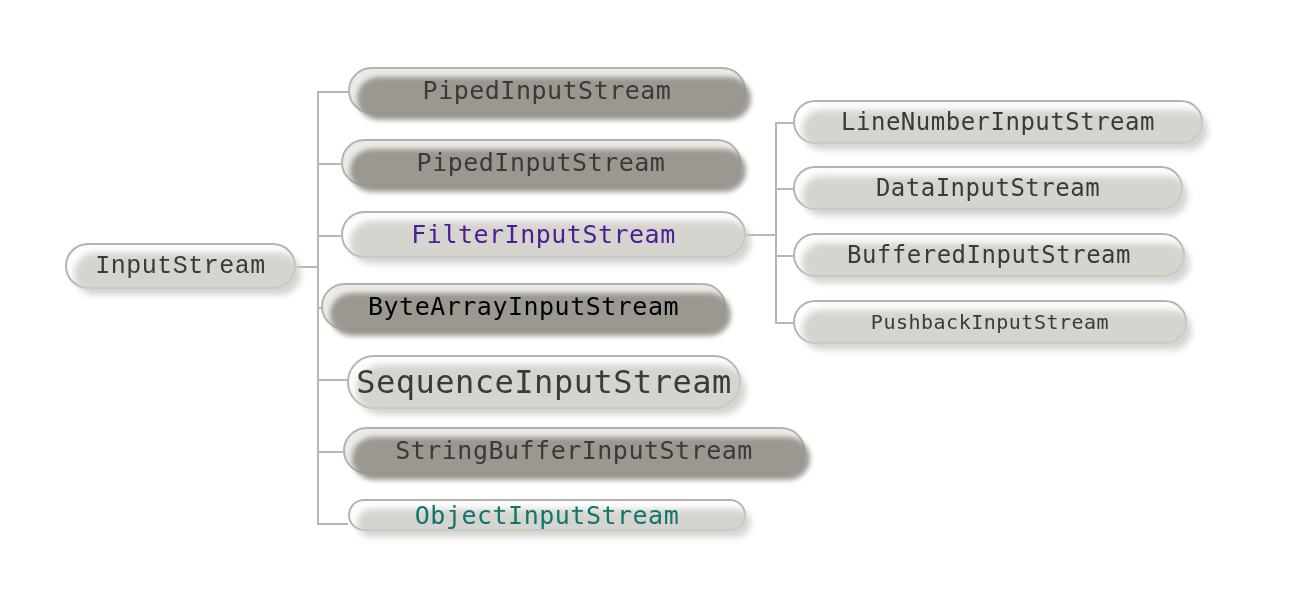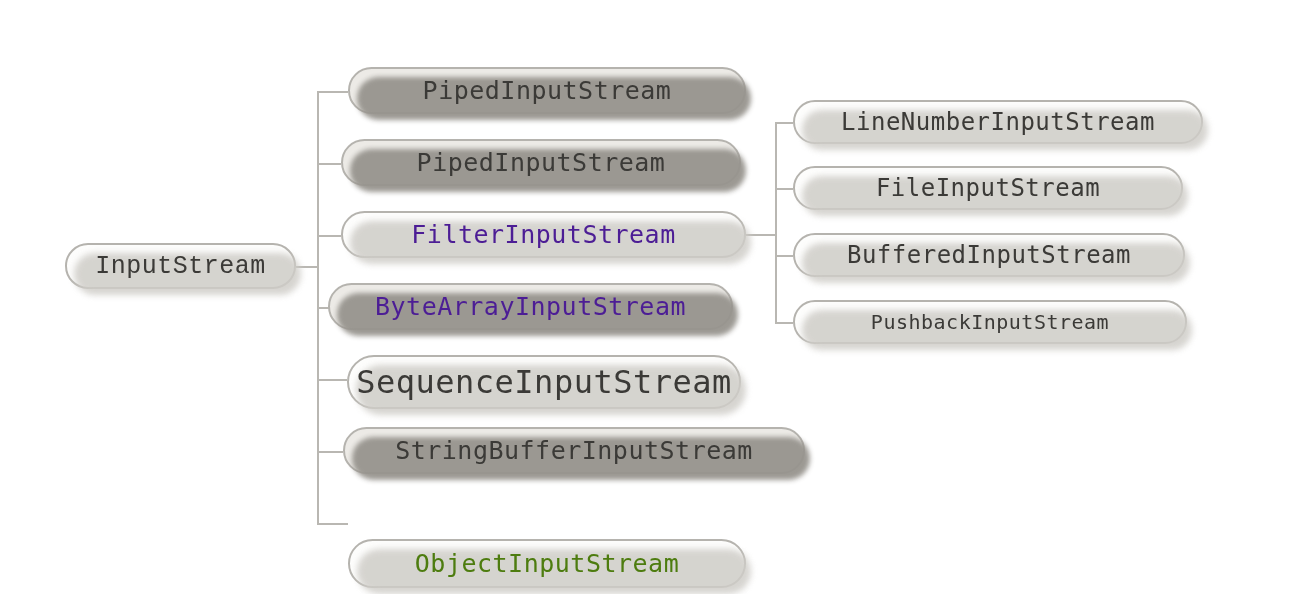--- a/index.html
+++ b/index.html
@@ -97,37 +97,37 @@
       </div>
       <div class="node fill-grey sh-dark" style="left: 348px; top: 67px; width: 398px; height: 47px; font-size: 25px; border-color: rgb(181, 179, 174); color: rgb(59, 58, 55);">
         <span class="label">PipedInputStream</span>
       </div>
       <div class="node fill-grey sh-dark" style="left: 341px; top: 139px; width: 400px; height: 47px; font-size: 25px; border-color: rgb(181, 179, 174); color: rgb(59, 58, 55);">
         <span class="label">PipedInputStream</span>
       </div>
       <div class="node fill-white sh-light" style="left: 341px; top: 211px; width: 405px; height: 47px; font-size: 25px; border-color: rgb(181, 179, 174); color: #4c1d95;">
         <span class="label">FilterInputStream</span>
       </div>
-      <div class="node fill-grey sh-dark" style="left: 328px; top: 283px; width: 405px; height: 47px; font-size: 25px; border-color: rgb(181, 179, 174); color: #4c1d95;">
+      <div class="node fill-grey sh-dark" style="left: 321px; top: 283px; width: 405px; height: 47px; font-size: 25px; border-color: rgb(181, 179, 174); color: #000000;">
         <span class="label">ByteArrayInputStream</span>
       </div>
       <div class="node fill-white sh-light" style="left: 347px; top: 355px; width: 394px; height: 54px; font-size: 32px; border-color: rgb(181, 179, 174); color: rgb(59, 58, 55);">
         <span class="label">SequenceInputStream</span>
       </div>
       <div class="node fill-grey sh-dark" style="left: 343px; top: 427px; width: 462px; height: 47px; font-size: 25px; border-color: rgb(181, 179, 174); color: rgb(59, 58, 55);">
         <span class="label">StringBufferInputStream</span>
       </div>
-      <div class="node fill-white sh-light" style="left: 348px; top: 499px; width: 398px; height: 49px; font-size: 25px; border-color: rgb(181, 179, 174); color: #4d7c0f; margin-top: 40px;">
+      <div class="node fill-white sh-light" style="left: 348px; top: 499px; width: 398px; height: 32px; font-size: 25px; border-color: rgb(181, 179, 174); color: #0f766e;">
         <span class="label">ObjectInputStream</span>
       </div>
       <div class="node fill-white sh-light" style="left: 793px; top: 100px; width: 410px; height: 44px; font-size: 24px; border-color: rgb(181, 179, 174); color: rgb(59, 58, 55); justify-content: center;">
         <span class="label">LineNumberInputStream</span>
       </div>
       <div class="node fill-white sh-light" style="left: 793px; top: 166px; width: 390px; height: 44px; font-size: 24px; border-color: rgb(181, 179, 174); color: rgb(59, 58, 55);">
-        <span class="label">FileInputStream</span>
+        <span class="label">DataInputStream</span>
       </div>
       <div class="node fill-white sh-light" style="left: 793px; top: 233px; width: 392px; height: 44px; font-size: 24px; border-color: rgb(181, 179, 174); color: rgb(59, 58, 55);">
         <span class="label">BufferedInputStream</span>
       </div>
       <div class="node fill-white sh-light" style="left: 793px; top: 300px; width: 394px; height: 44px; font-size: 20px; border-color: rgb(181, 179, 174); color: rgb(59, 58, 55);">
         <span class="label">PushbackInputStream</span>
       </div>
     </div>
 </div>
 

